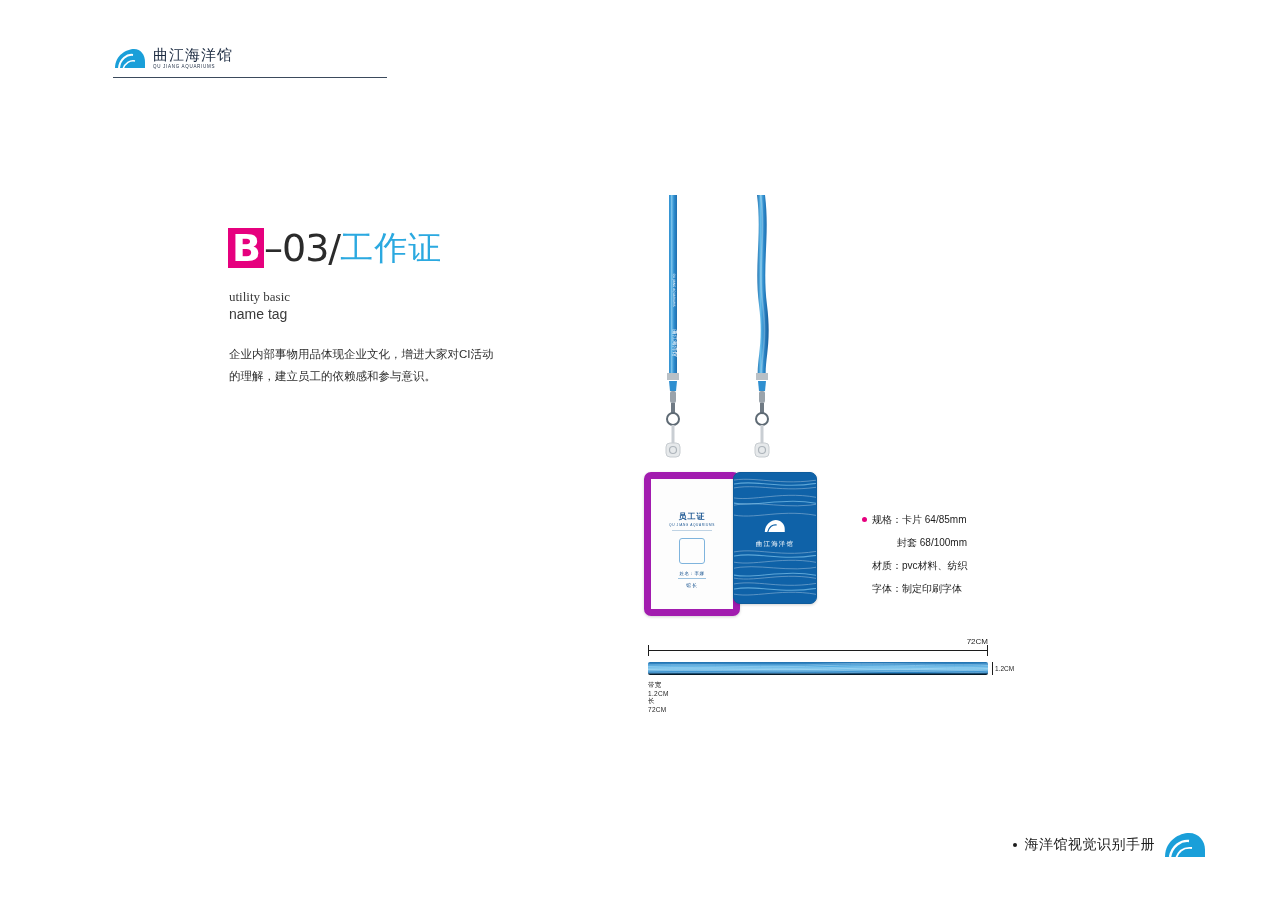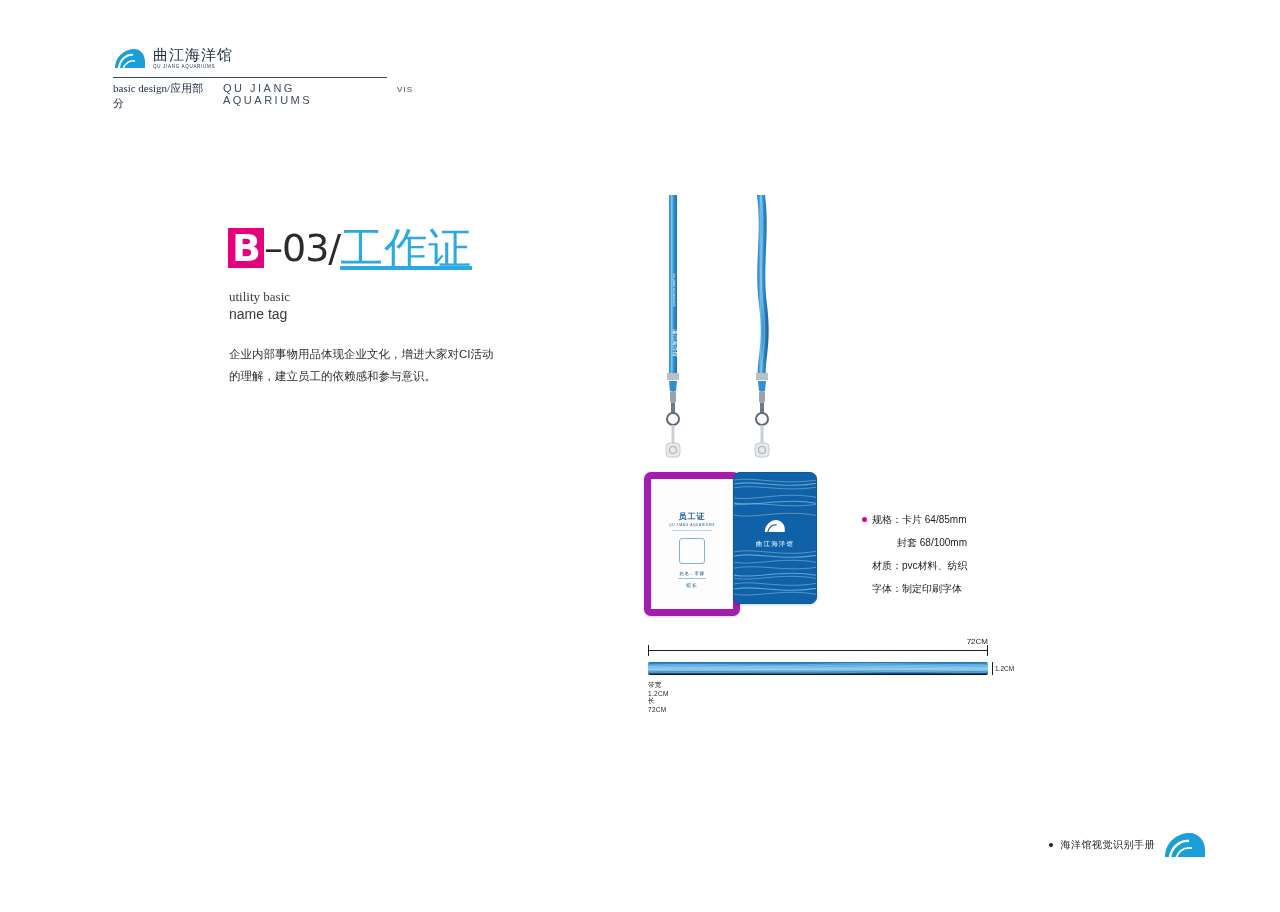--- a/index.html
+++ b/index.html
@@ -97,25 +97,24 @@
   }
   .title-01 {
     color: #2b2b2b;
     font-size: 38px;
     line-height: 40px;
     letter-spacing: -1px;
     font-family: "DejaVu Sans", sans-serif;
   }
   .title-cn {
     color: #2ba9e0;
-    font-size: 43px;
+    font-size: 33px;
     line-height: 40px;
     letter-spacing: 1px;
     font-family: "DejaVu Sans", sans-serif;
-    text-decoration: underline;
   }
 
   .subtitle {
     position: absolute;
     left: 229px;
     top: 288px;
     color: #3a3a3a;
   }
   .subtitle .s1 {
     font-family: "Liberation Serif", serif;
@@ -294,21 +293,21 @@
     bottom: 52px;
     display: flex;
     align-items: center;
     gap: 8px;
   }
   .footer-dot {
     width: 4px; height: 4px; border-radius: 50%;
     background: #1c1c1c;
   }
   .footer-text {
-    font-size: 10px;
+    font-size: 14px;
     color: #1c1c1c;
     letter-spacing: 0.5px;
   }
   .footer-logo { width: 44px; height: 30px; }
 </style>
 </head>
 <body>
 
 <div class="header">
   <div class="header-logo-row">
@@ -318,25 +317,20 @@
         <path d="M6 22 C 7 13, 14 8, 20 9" stroke="#ffffff" stroke-width="2" fill="none"></path>
         <path d="M10 23 C 12 17, 17 14, 22 15" stroke="#ffffff" stroke-width="1.6" fill="none"></path>
       </svg>
     </span>
     <span class="logo-text-block">
       <span class="logo-cn">曲江海洋馆</span>
       <span class="logo-en">QU JIANG AQUARIUMS</span>
     </span>
   </div>
   <div class="header-rule"></div>
-  <div class="header-sub">
-    <span class="header-sub-left">basic design/应用部分</span>
-    <span class="header-sub-right">QU JIANG   AQUARIUMS</span>
-    <span class="header-sub-vis">VIS</span>
-  </div>
 </div>
 
 <div class="title-row">
   <span class="title-b">B</span>
   <span class="title-01">–03/</span>
   <span class="title-cn">工作证</span>
 </div>
 
 <div class="subtitle">
   <div class="s1">utility basic</div>

